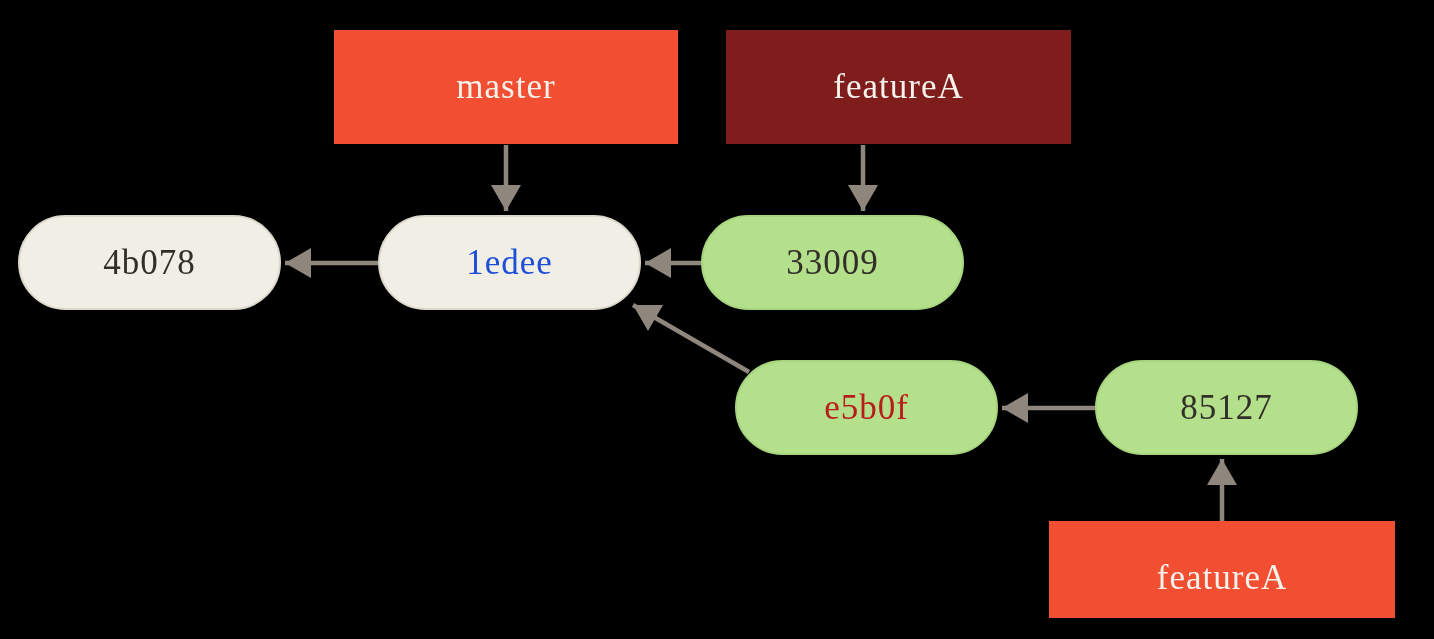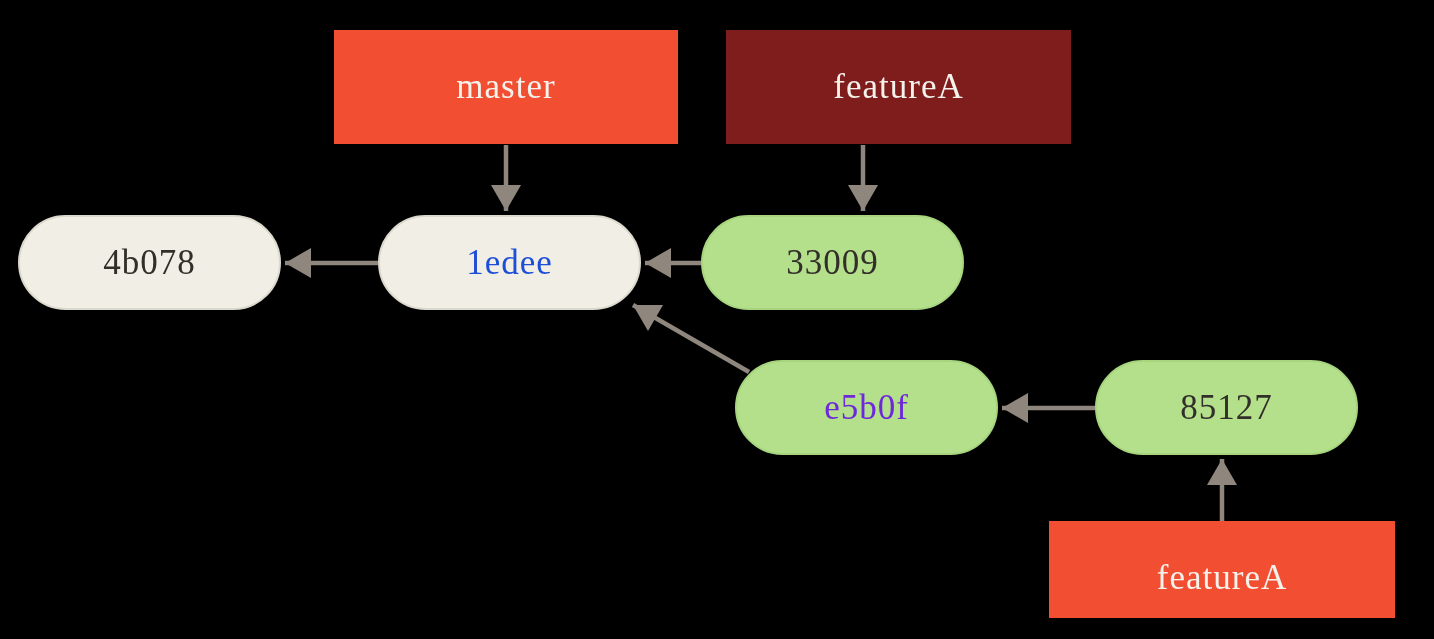--- a/index.html
+++ b/index.html
@@ -73,20 +73,20 @@
       </div>
       <div class="node commit-pill" style="left: 18px; top: 202px; width: 263px; height: 95px; background: rgb(240, 238, 229); border: 2px solid rgb(219, 216, 204); color: rgb(50, 46, 41); text-align: center;">
         <span>4b078</span>
       </div>
       <div class="node commit-pill" style="left: 378px; top: 202px; width: 263px; height: 95px; background: rgb(240, 238, 229); border: 2px solid rgb(219, 216, 204); color: #1d4ed8;">
         <span>1edee</span>
       </div>
       <div class="node commit-pill" style="left: 701px; top: 202px; width: 263px; height: 95px; background: rgb(180, 224, 140); border: 2px solid rgb(166, 213, 126); color: rgb(50, 46, 41);">
         <span>33009</span>
       </div>
-      <div class="node commit-pill" style="left: 735px; top: 347px; width: 263px; height: 95px; background: rgb(180, 224, 140); border: 2px solid rgb(166, 213, 126); color: #6d28d9;">
+      <div class="node commit-pill" style="left: 735px; top: 347px; width: 263px; height: 95px; background: rgb(180, 224, 140); border: 2px solid rgb(166, 213, 126); color: #b91c1c;">
         <span>e5b0f</span>
       </div>
       <div class="node commit-pill" style="left: 1095px; top: 347px; width: 263px; height: 95px; background: rgb(180, 224, 140); border: 2px solid rgb(166, 213, 126); color: rgb(50, 46, 41);">
         <span>85127</span>
       </div>
     </div>
 </div>
 
 </body></html>

